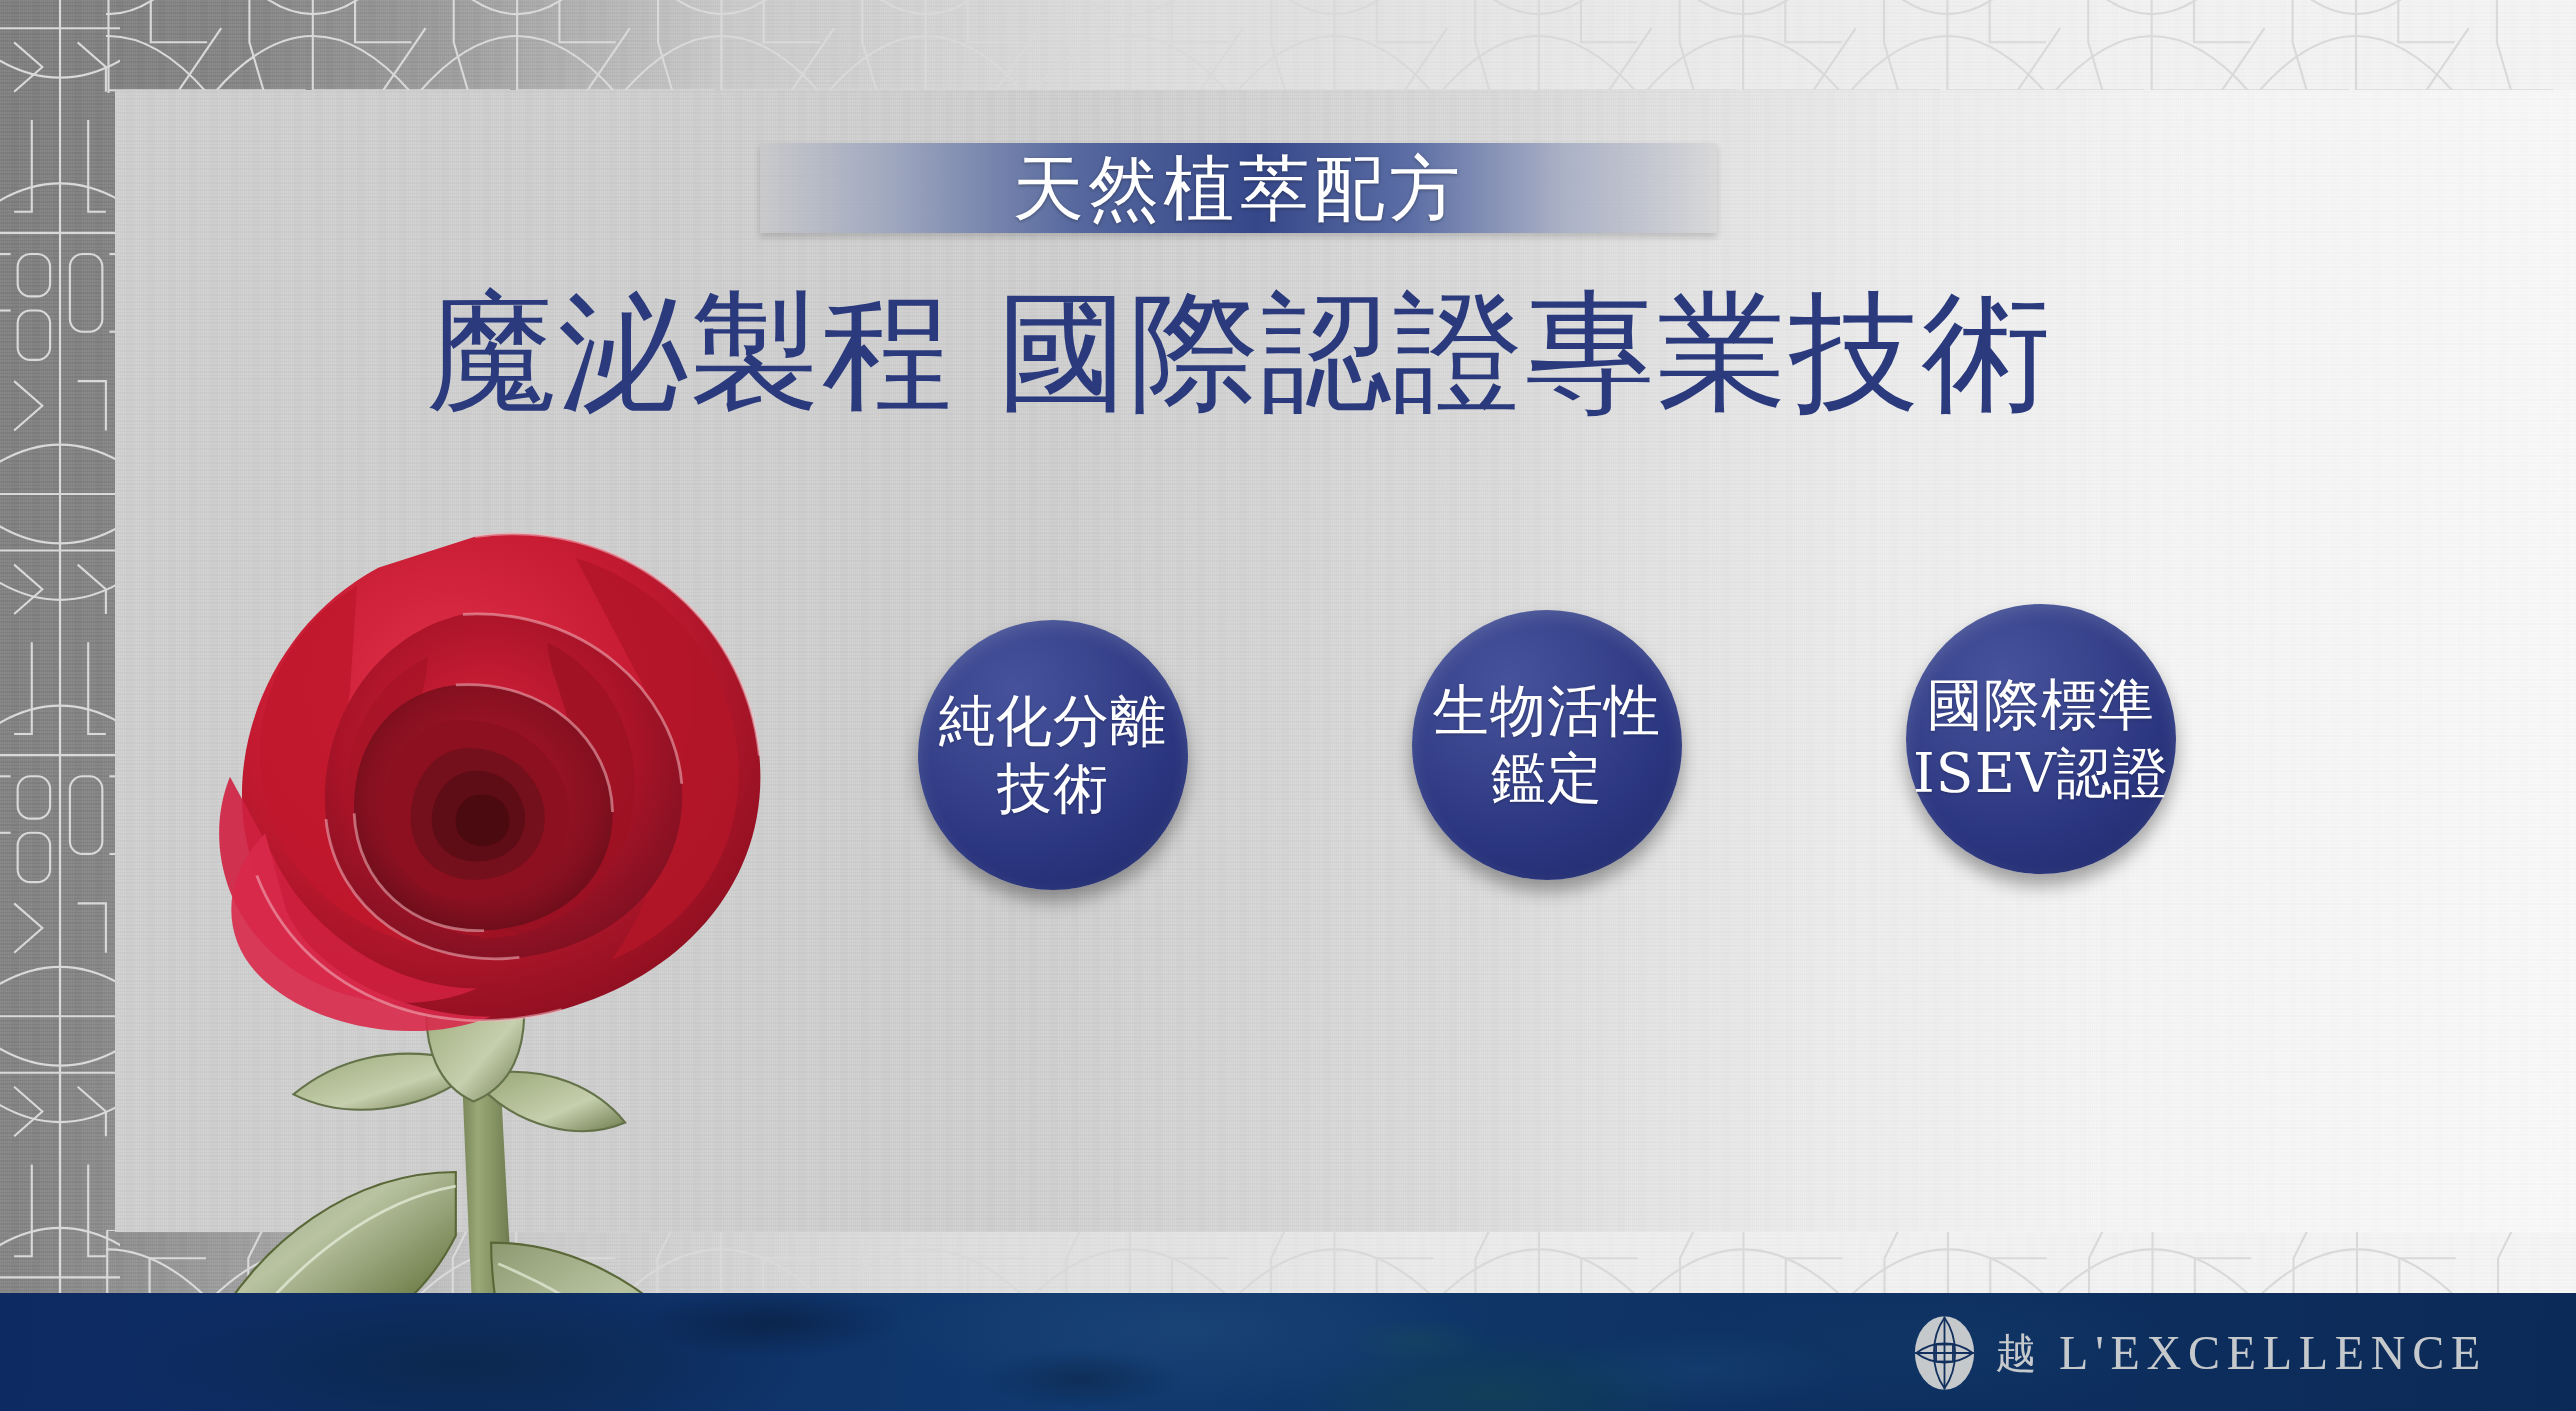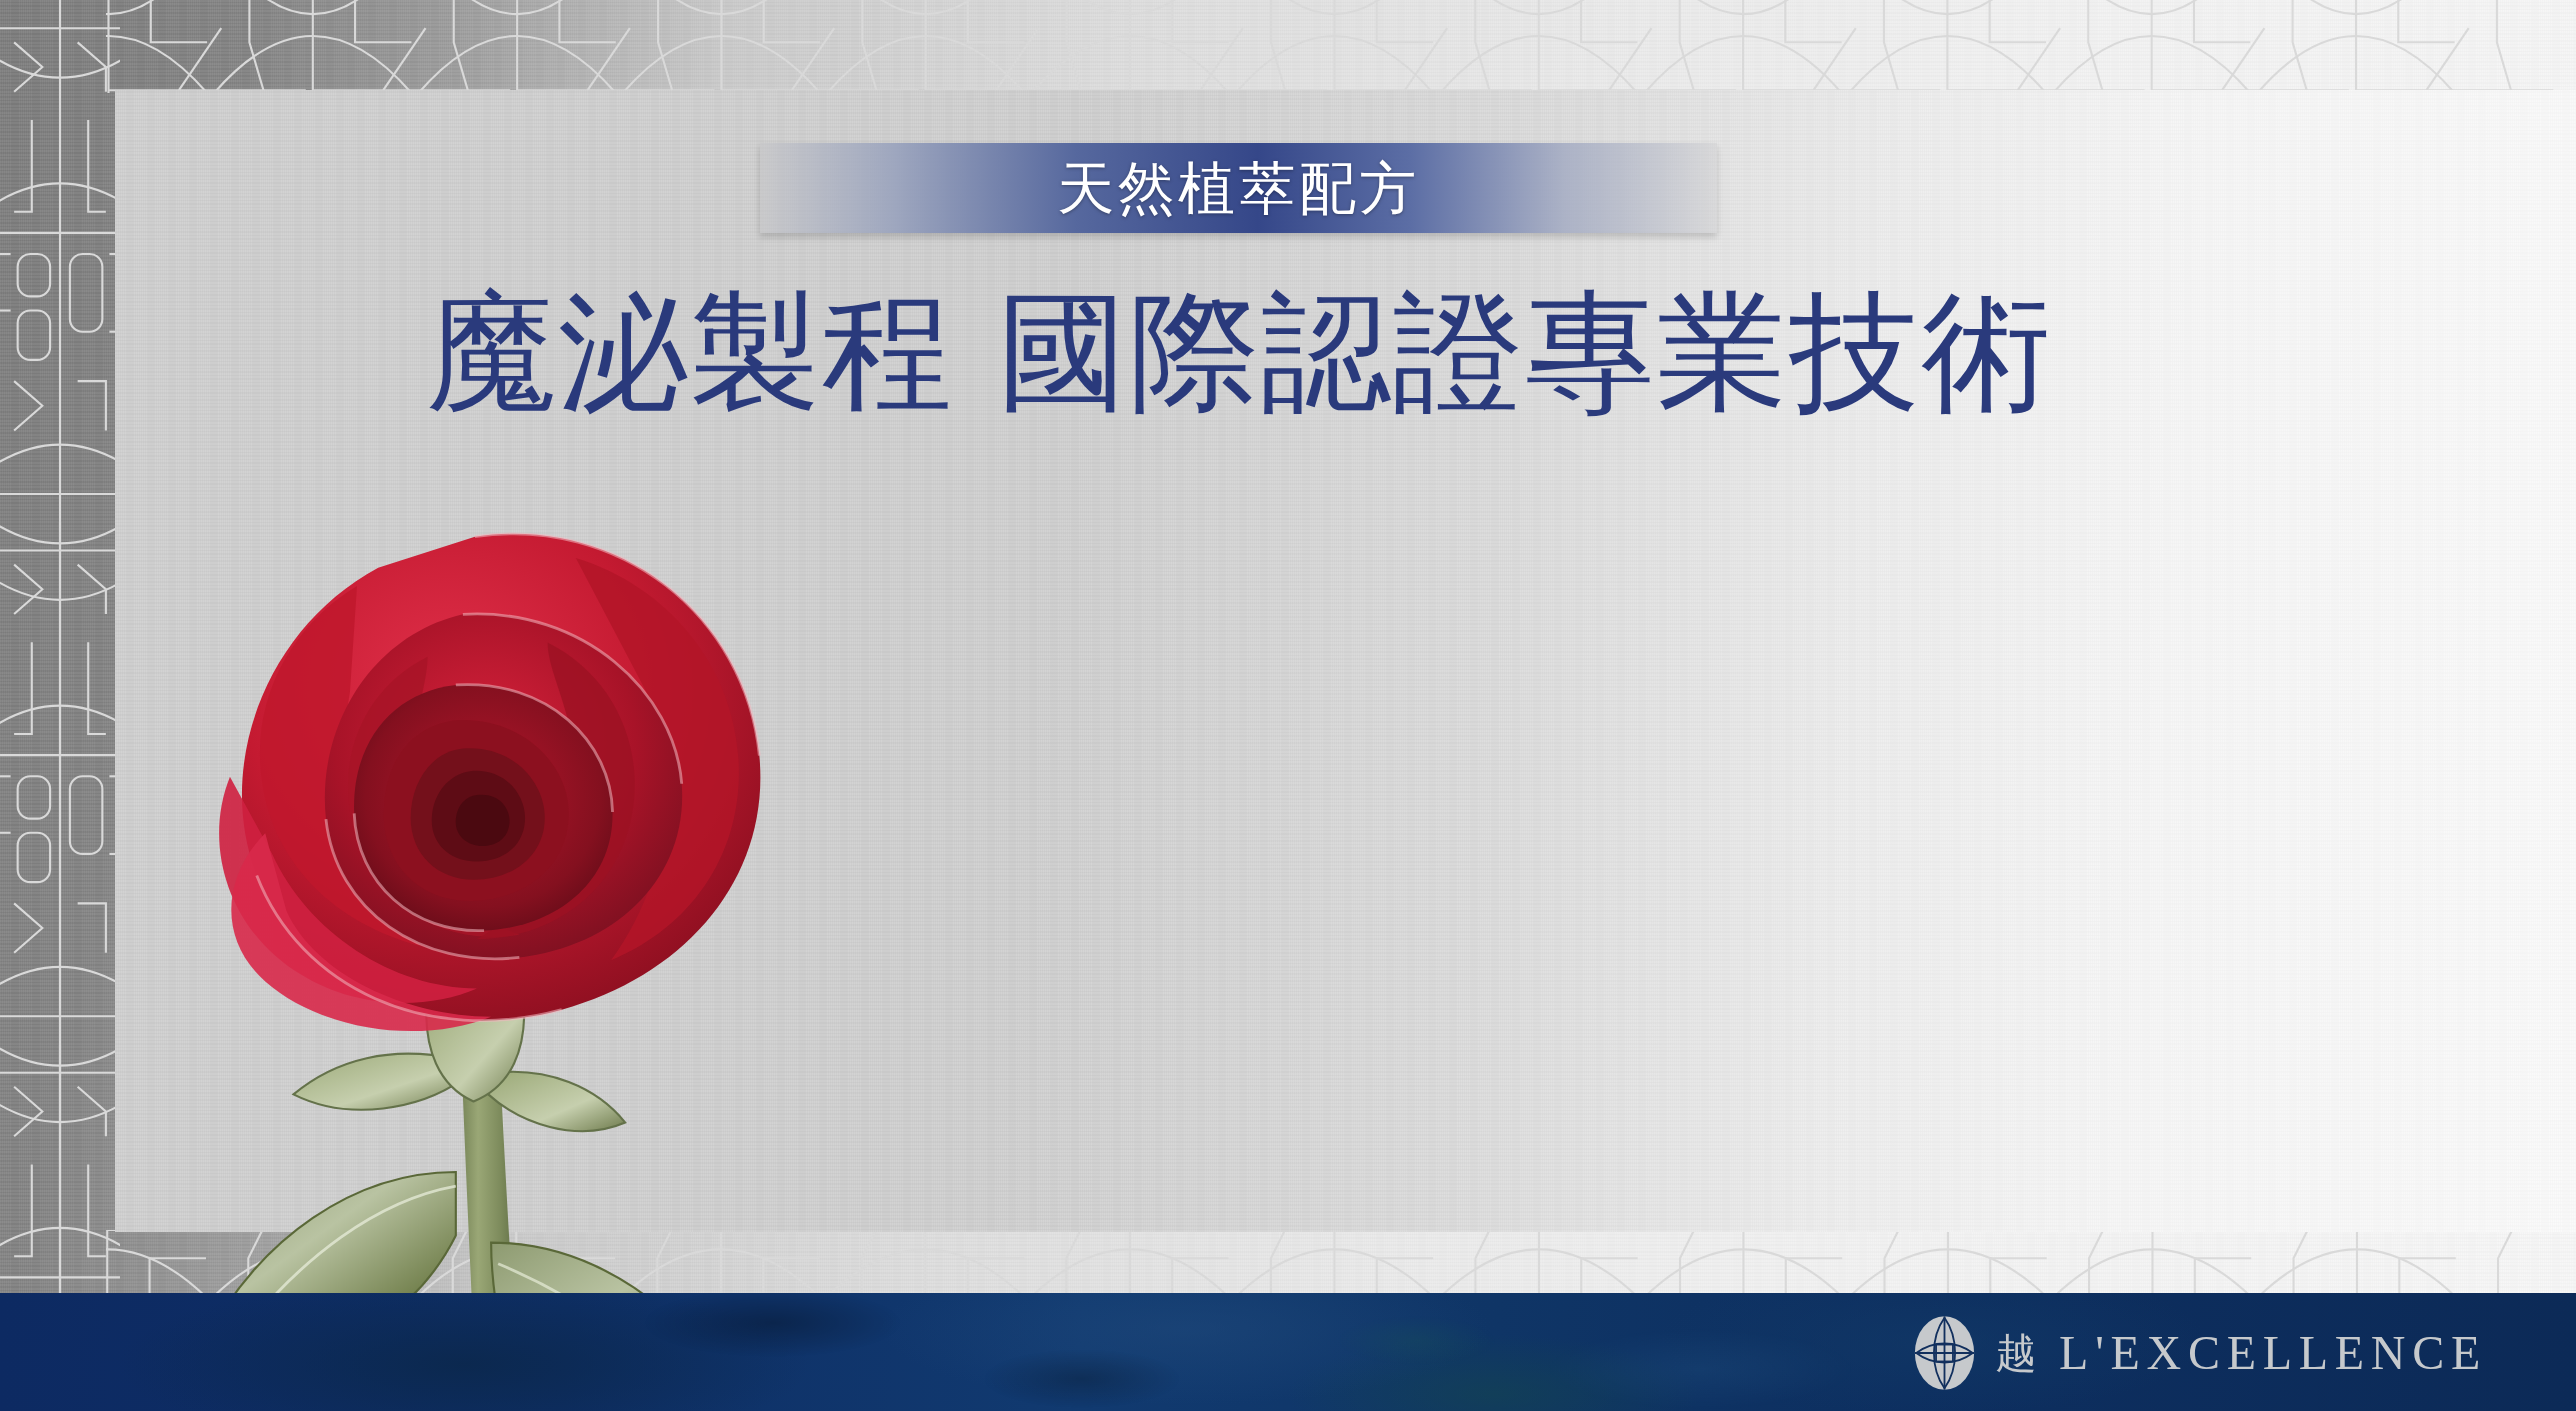--- a/index.html
+++ b/index.html
@@ -49,21 +49,21 @@
       rgba(86,104,158,1) 33%,
       rgba(53,71,137,1) 52%,
       rgba(92,110,165,1) 68%,
       rgba(160,168,193,.8) 84%,
       rgba(205,205,207,.45) 100%);
     box-shadow:0 3.5px 6.4px rgba(0,0,0,.16);
     display:flex;align-items:center;justify-content:center;
   }
   .ribbon-text{
     font-family:"DejaVu Serif","Liberation Serif",serif;
-    font-size:57px;color:#ffffff;letter-spacing:.06em;line-height:1;
+    font-size:71px;color:#ffffff;letter-spacing:.06em;line-height:1;
     text-shadow:0 1.4px 3.5px rgba(0,0,0,.35);
     white-space:nowrap;font-weight:400;
   }
   
   .headline{
     position:absolute;left:115px;top:267px;right:212px;
     text-align:center;
     font-family:"DejaVu Serif","Liberation Serif",serif;
     font-size:130px;line-height:1.12;color:#2a3a7c;
     letter-spacing:.015em;white-space:nowrap;font-weight:400;margin-top:13px;
@@ -293,20 +293,34 @@
       </g>
     </svg>
   </div>
 
   <div class="ribbon">
     <span class="ribbon-text">天然植萃配方</span>
   </div>
 
   <div class="headline">魔泌製程 國際認證專業技術</div>
 
+  <div class="circles">
+    <div class="circle c1">
+      <span class="l1">純化分離</span>
+      <span class="l2">技術</span>
+    </div>
+    <div class="circle c2">
+      <span class="l1">生物活性</span>
+      <span class="l2">鑑定</span>
+    </div>
+    <div class="circle c3">
+      <span class="l1">國際標準</span>
+      <span class="l2">ISEV認證</span>
+    </div>
+  </div>
 
   <div class="footer">
     <div class="marble"></div>
     <div class="brand">
       <svg class="brand-mark" viewBox="0 0 92 112" xmlns="http://www.w3.org/2000/svg">
         <ellipse cx="46" cy="56" rx="42" ry="52" fill="#c6c9cc"></ellipse>
         <g stroke="#12305e" stroke-width="2.6" fill="none">
           <path d="M46 6 C26 34 26 78 46 106"></path>
           <path d="M46 6 C66 34 66 78 46 106"></path>
           <path d="M6 56 C30 38 62 38 86 56"></path>

